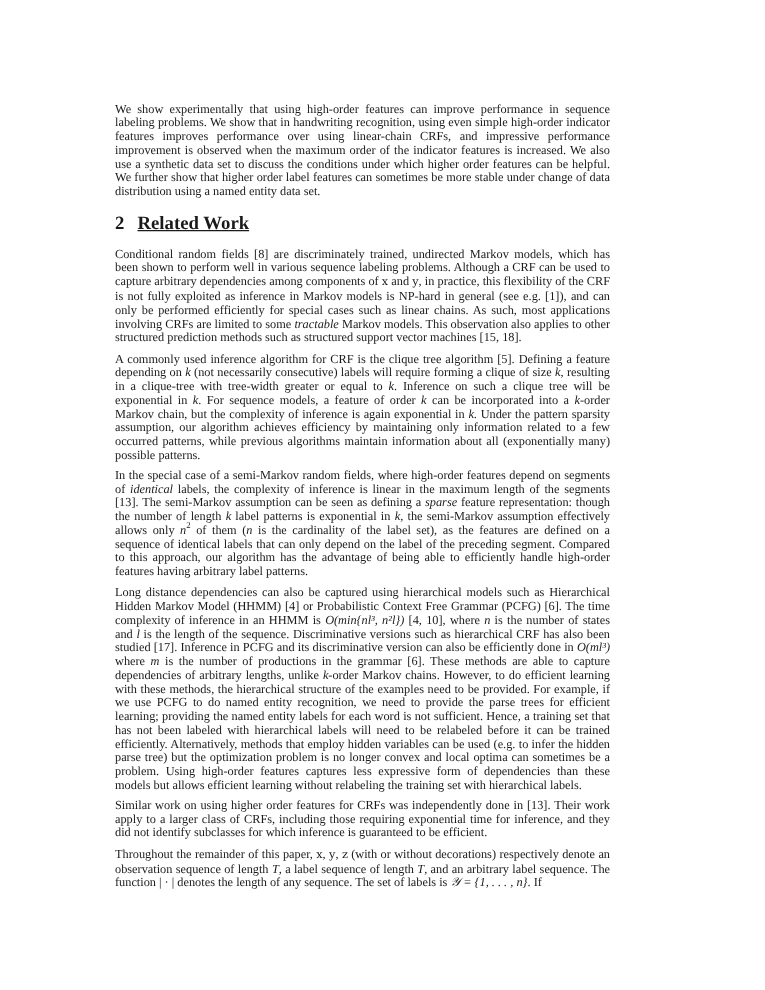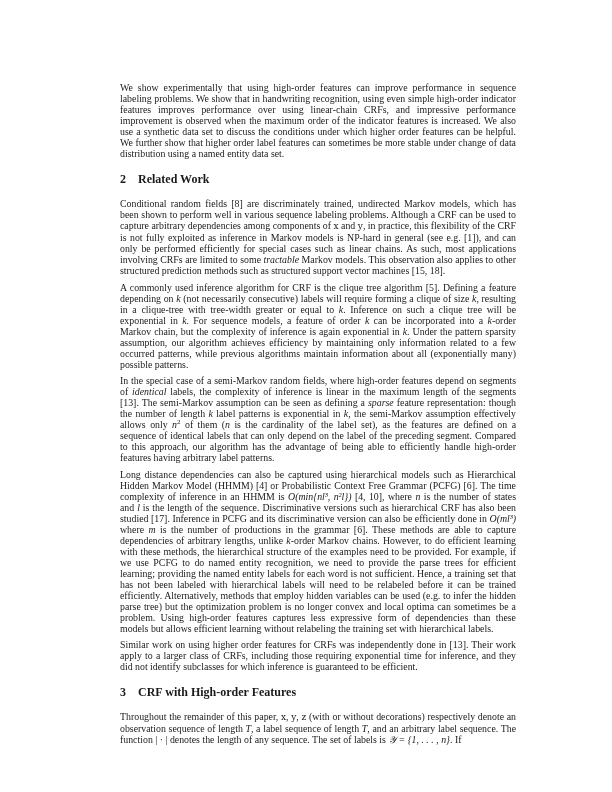--- a/index.html
+++ b/index.html
@@ -1,25 +1,25 @@
 <!DOCTYPE html>
 <html><head>
 <meta charset="utf-8">
 <style>
   html, body { margin: 0; padding: 0; background: #ffffff; }
   body { width: 612px; height: 792px; position: relative; overflow: hidden; }
   .page {
-    position: absolute; left: 120px; top: 82px; width: 396px;
+    position: absolute; left: 92px; top: 82px; width: 396px;
     font-family: "Liberation Serif", "DejaVu Serif", serif;
     font-size: 9.85px; line-height: 11px; color: #1a1a1a;
   }
   p { margin: 0 0 5.5px 0; text-align: justify; hyphens: manual; }
   h2 {
     font-family: "Liberation Serif", "DejaVu Serif", serif;
-    font-size: 12px; font-weight: bold; margin: 13px 0 12px 0; line-height: 14px;
+    font-size: 15px; font-weight: bold; margin: 13px 0 12px 0; line-height: 14px; text-decoration: underline;
   }
   h2 .num { display: inline-block; width: 18px; }
   .math { font-style: italic; }
   .bold-math { font-family: "DejaVu Serif", serif; font-size: 9px; }
   em { }
   sup { font-size: 7px; line-height: 0; }
 </style>
 </head>
 <body>
 
@@ -34,19 +34,16 @@
   <p><span>Conditional random fields [8] are discriminately trained, undirected Markov models, which has been shown to perform well in various sequence labeling problems. Although a CRF can be used to capture arbitrary dependencies among components of </span><span class="bold-math">x</span><span> and </span><span class="bold-math">y</span><span>, in practice, this flexibility of the CRF is not fully exploited as inference in Markov models is NP-hard in general (see e.g. [1]), and can only be performed efficiently for special cases such as linear chains. As such, most applications involving CRFs are limited to some </span><em>tractable</em><span> Markov models. This observation also applies to other structured prediction methods such as structured support vector machines [15, 18].</span></p>
 
   <p><span>A commonly used inference algorithm for CRF is the clique tree algorithm [5]. Defining a feature depending on </span><span class="math">k</span><span> (not necessarily consecutive) labels will require forming a clique of size </span><span class="math">k</span><span>, resulting in a clique-tree with tree-width greater or equal to </span><span class="math">k</span><span>. Inference on such a clique tree will be exponential in </span><span class="math">k</span><span>. For sequence models, a feature of order </span><span class="math">k</span><span> can be incorporated into a </span><span class="math">k</span><span>-order Markov chain, but the complexity of inference is again exponential in </span><span class="math">k</span><span>. Under the pattern sparsity assumption, our algorithm achieves efficiency by maintaining only information related to a few occurred patterns, while previous algorithms maintain information about all (exponentially many) possible patterns.</span></p>
 
   <p><span>In the special case of a semi-Markov random fields, where high-order features depend on segments of </span><em>identical</em><span> labels, the complexity of inference is linear in the maximum length of the segments [13]. The semi-Markov assumption can be seen as defining a </span><em>sparse</em><span> feature representation: though the number of length </span><span class="math">k</span><span> label patterns is exponential in </span><span class="math">k</span><span>, the semi-Markov assumption effectively allows only </span><span class="math">n</span><sup>2</sup><span> of them (</span><span class="math">n</span><span> is the cardinality of the label set), as the features are defined on a sequence of identical labels that can only depend on the label of the preceding segment. Compared to this approach, our algorithm has the advantage of being able to efficiently handle high-order features having arbitrary label patterns.</span></p>
 
   <p><span>Long distance dependencies can also be captured using hierarchical models such as Hierarchical Hidden Markov Model (HHMM) [4] or Probabilistic Context Free Grammar (PCFG) [6]. The time complexity of inference in an HHMM is </span><span class="math">O(min{nl³, n²l})</span><span> [4, 10], where </span><span class="math">n</span><span> is the number of states and </span><span class="math">l</span><span> is the length of the sequence. Discriminative versions such as hierarchical CRF has also been studied [17]. Inference in PCFG and its discriminative version can also be efficiently done in </span><span class="math">O(ml³)</span><span> where </span><span class="math">m</span><span> is the number of productions in the grammar [6]. These methods are able to capture dependencies of arbitrary lengths, unlike </span><span class="math">k</span><span>-order Markov chains. However, to do efficient learning with these methods, the hierarchical structure of the examples need to be provided. For example, if we use PCFG to do named entity recognition, we need to provide the parse trees for efficient learning; providing the named entity labels for each word is not sufficient. Hence, a training set that has not been labeled with hierarchical labels will need to be relabeled before it can be trained efficiently. Alternatively, methods that employ hidden variables can be used (e.g. to infer the hidden parse tree) but the optimization problem is no longer convex and local optima can sometimes be a problem. Using high-order features captures less expressive form of dependencies than these models but allows efficient learning without relabeling the training set with hierarchical labels.</span></p>
 
   <p>Similar work on using higher order features for CRFs was independently done in [13]. Their work apply to a larger class of CRFs, including those requiring exponential time for inference, and they did not identify subclasses for which inference is guaranteed to be efficient.</p>
 
-  <h2>
-    <span class="num">3</span><span>CRF with High-order Features</span>
-  </h2>
 
   <p><span>Throughout the remainder of this paper, </span><span class="bold-math">x</span><span>, </span><span class="bold-math">y</span><span>, </span><span class="bold-math">z</span><span> (with or without decorations) respectively denote an observation sequence of length </span><span class="math">T</span><span>, a label sequence of length </span><span class="math">T</span><span>, and an arbitrary label sequence. The function </span><span>| · |</span><span> denotes the length of any sequence. The set of labels is </span><span class="math">𝒴 = {1, . . . , n}</span><span>. If</span></p>
 
 </div>
 
 </body></html>

